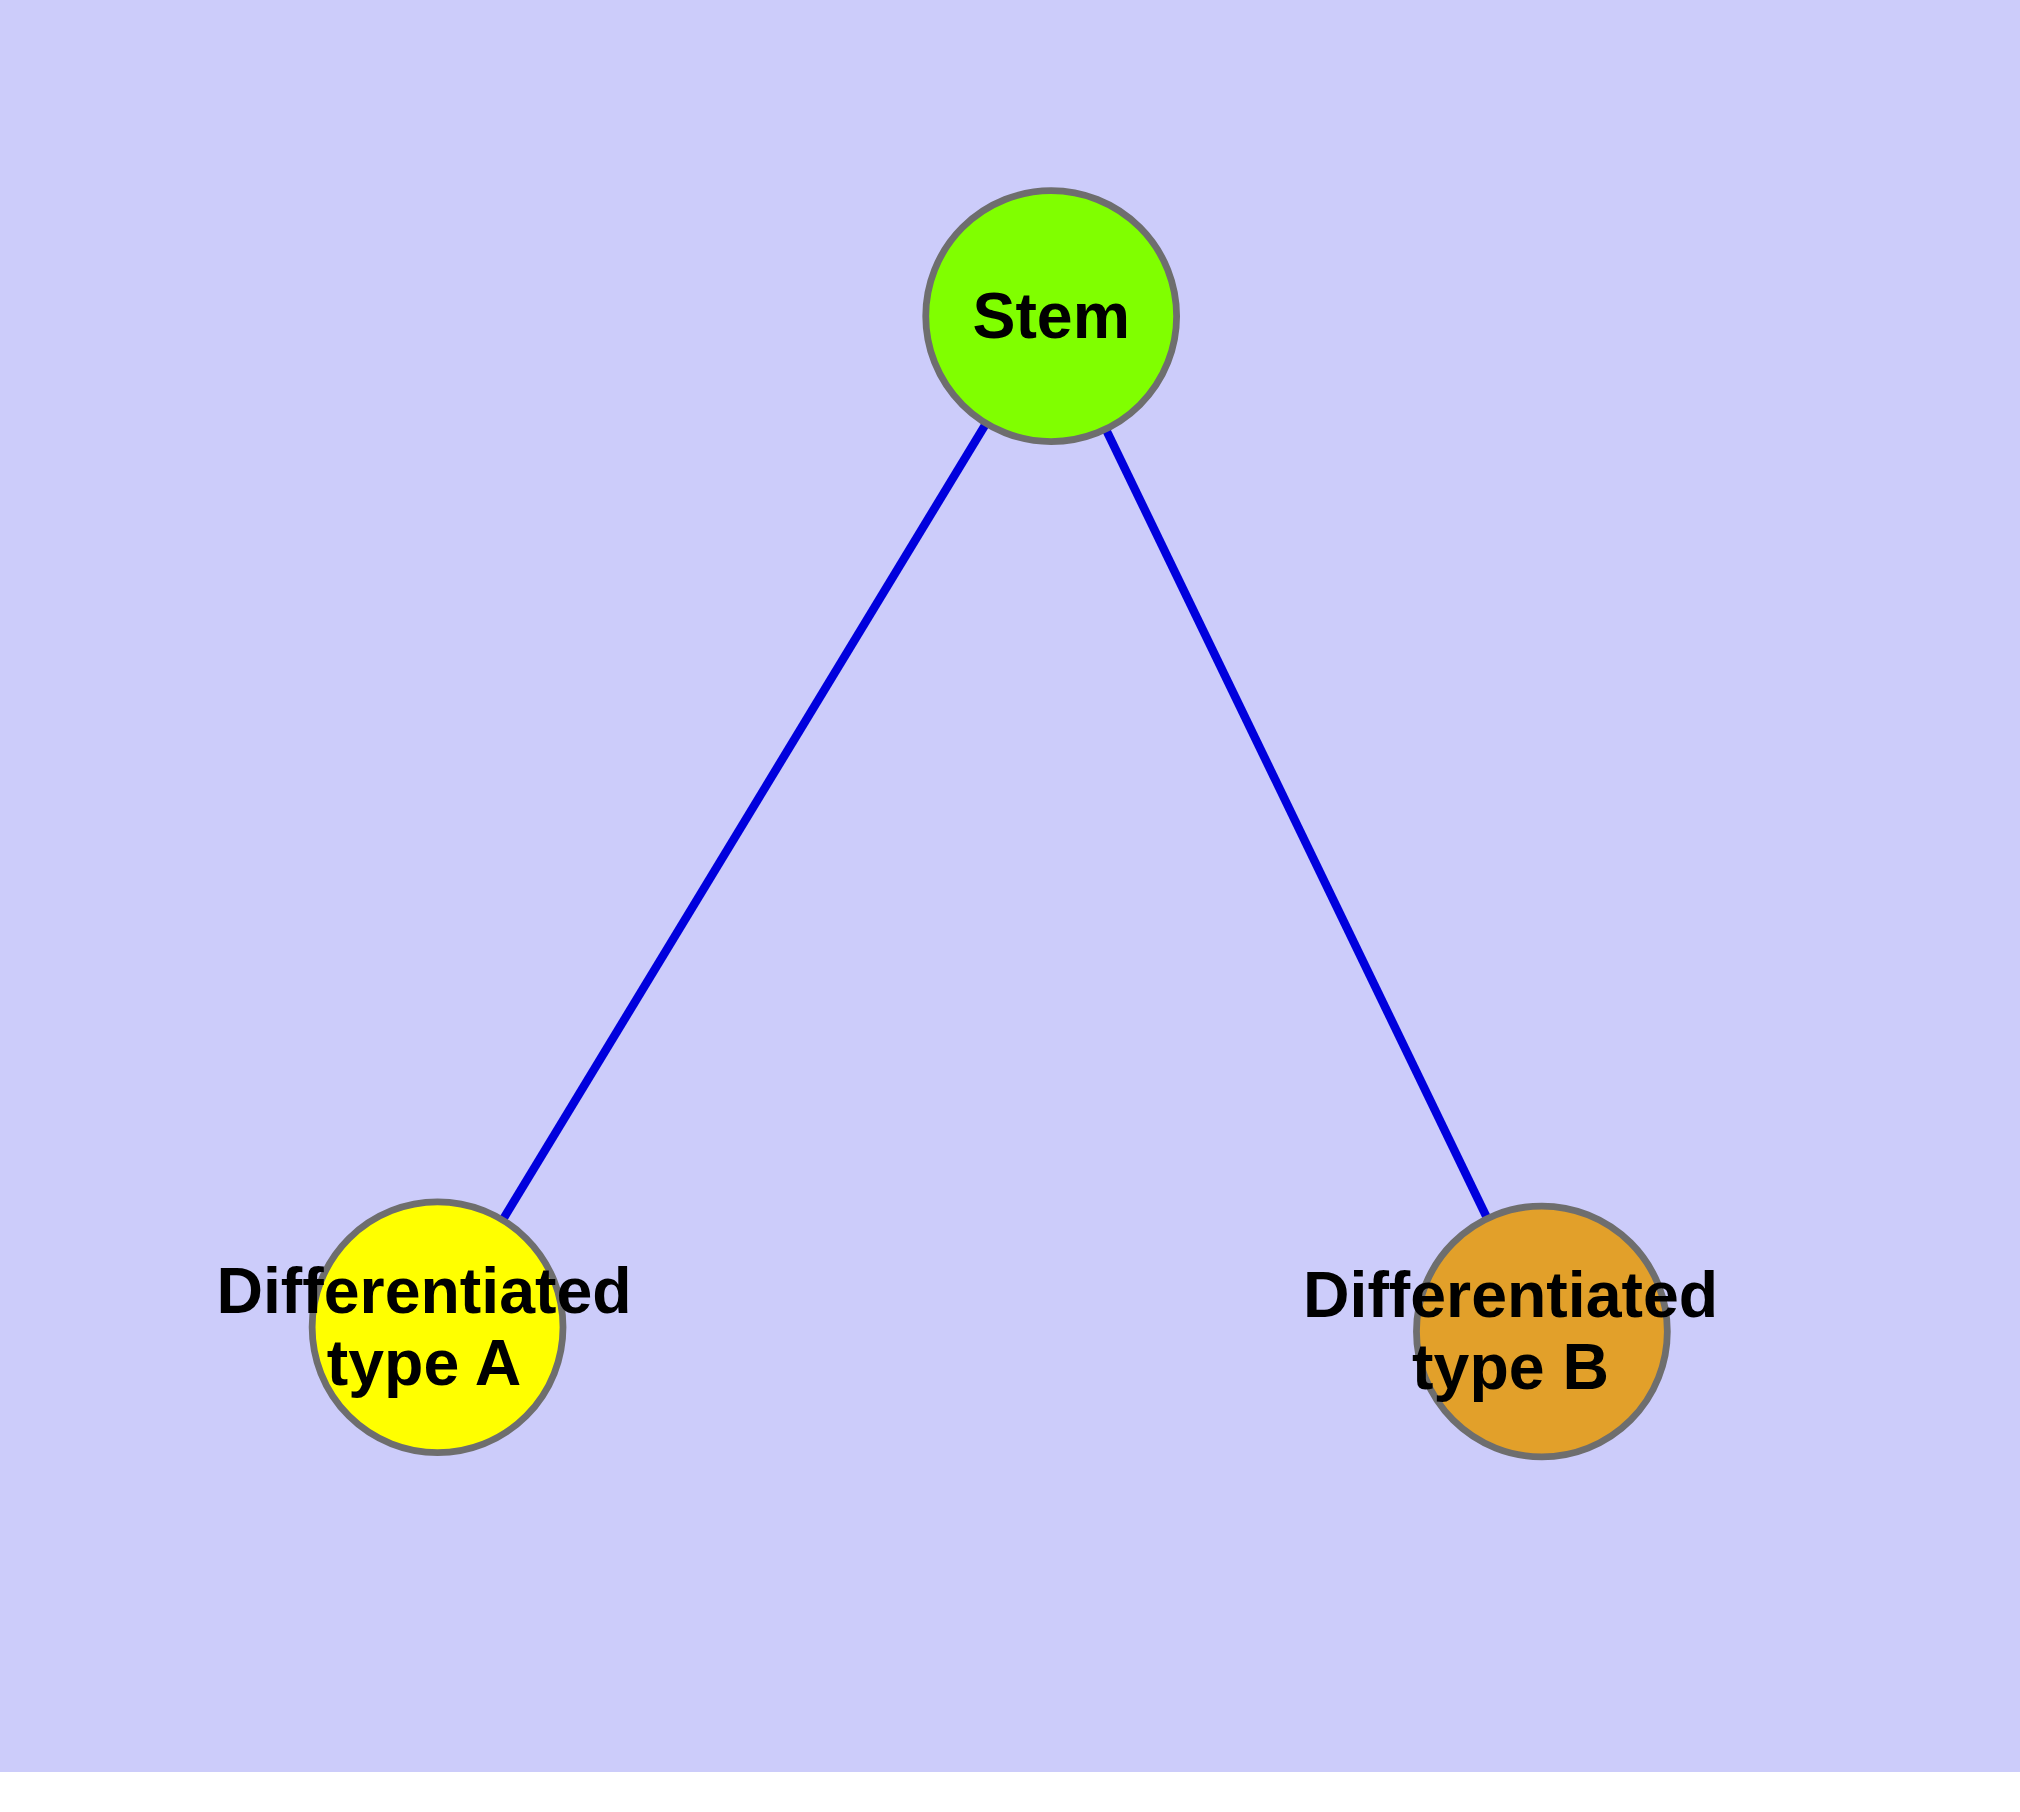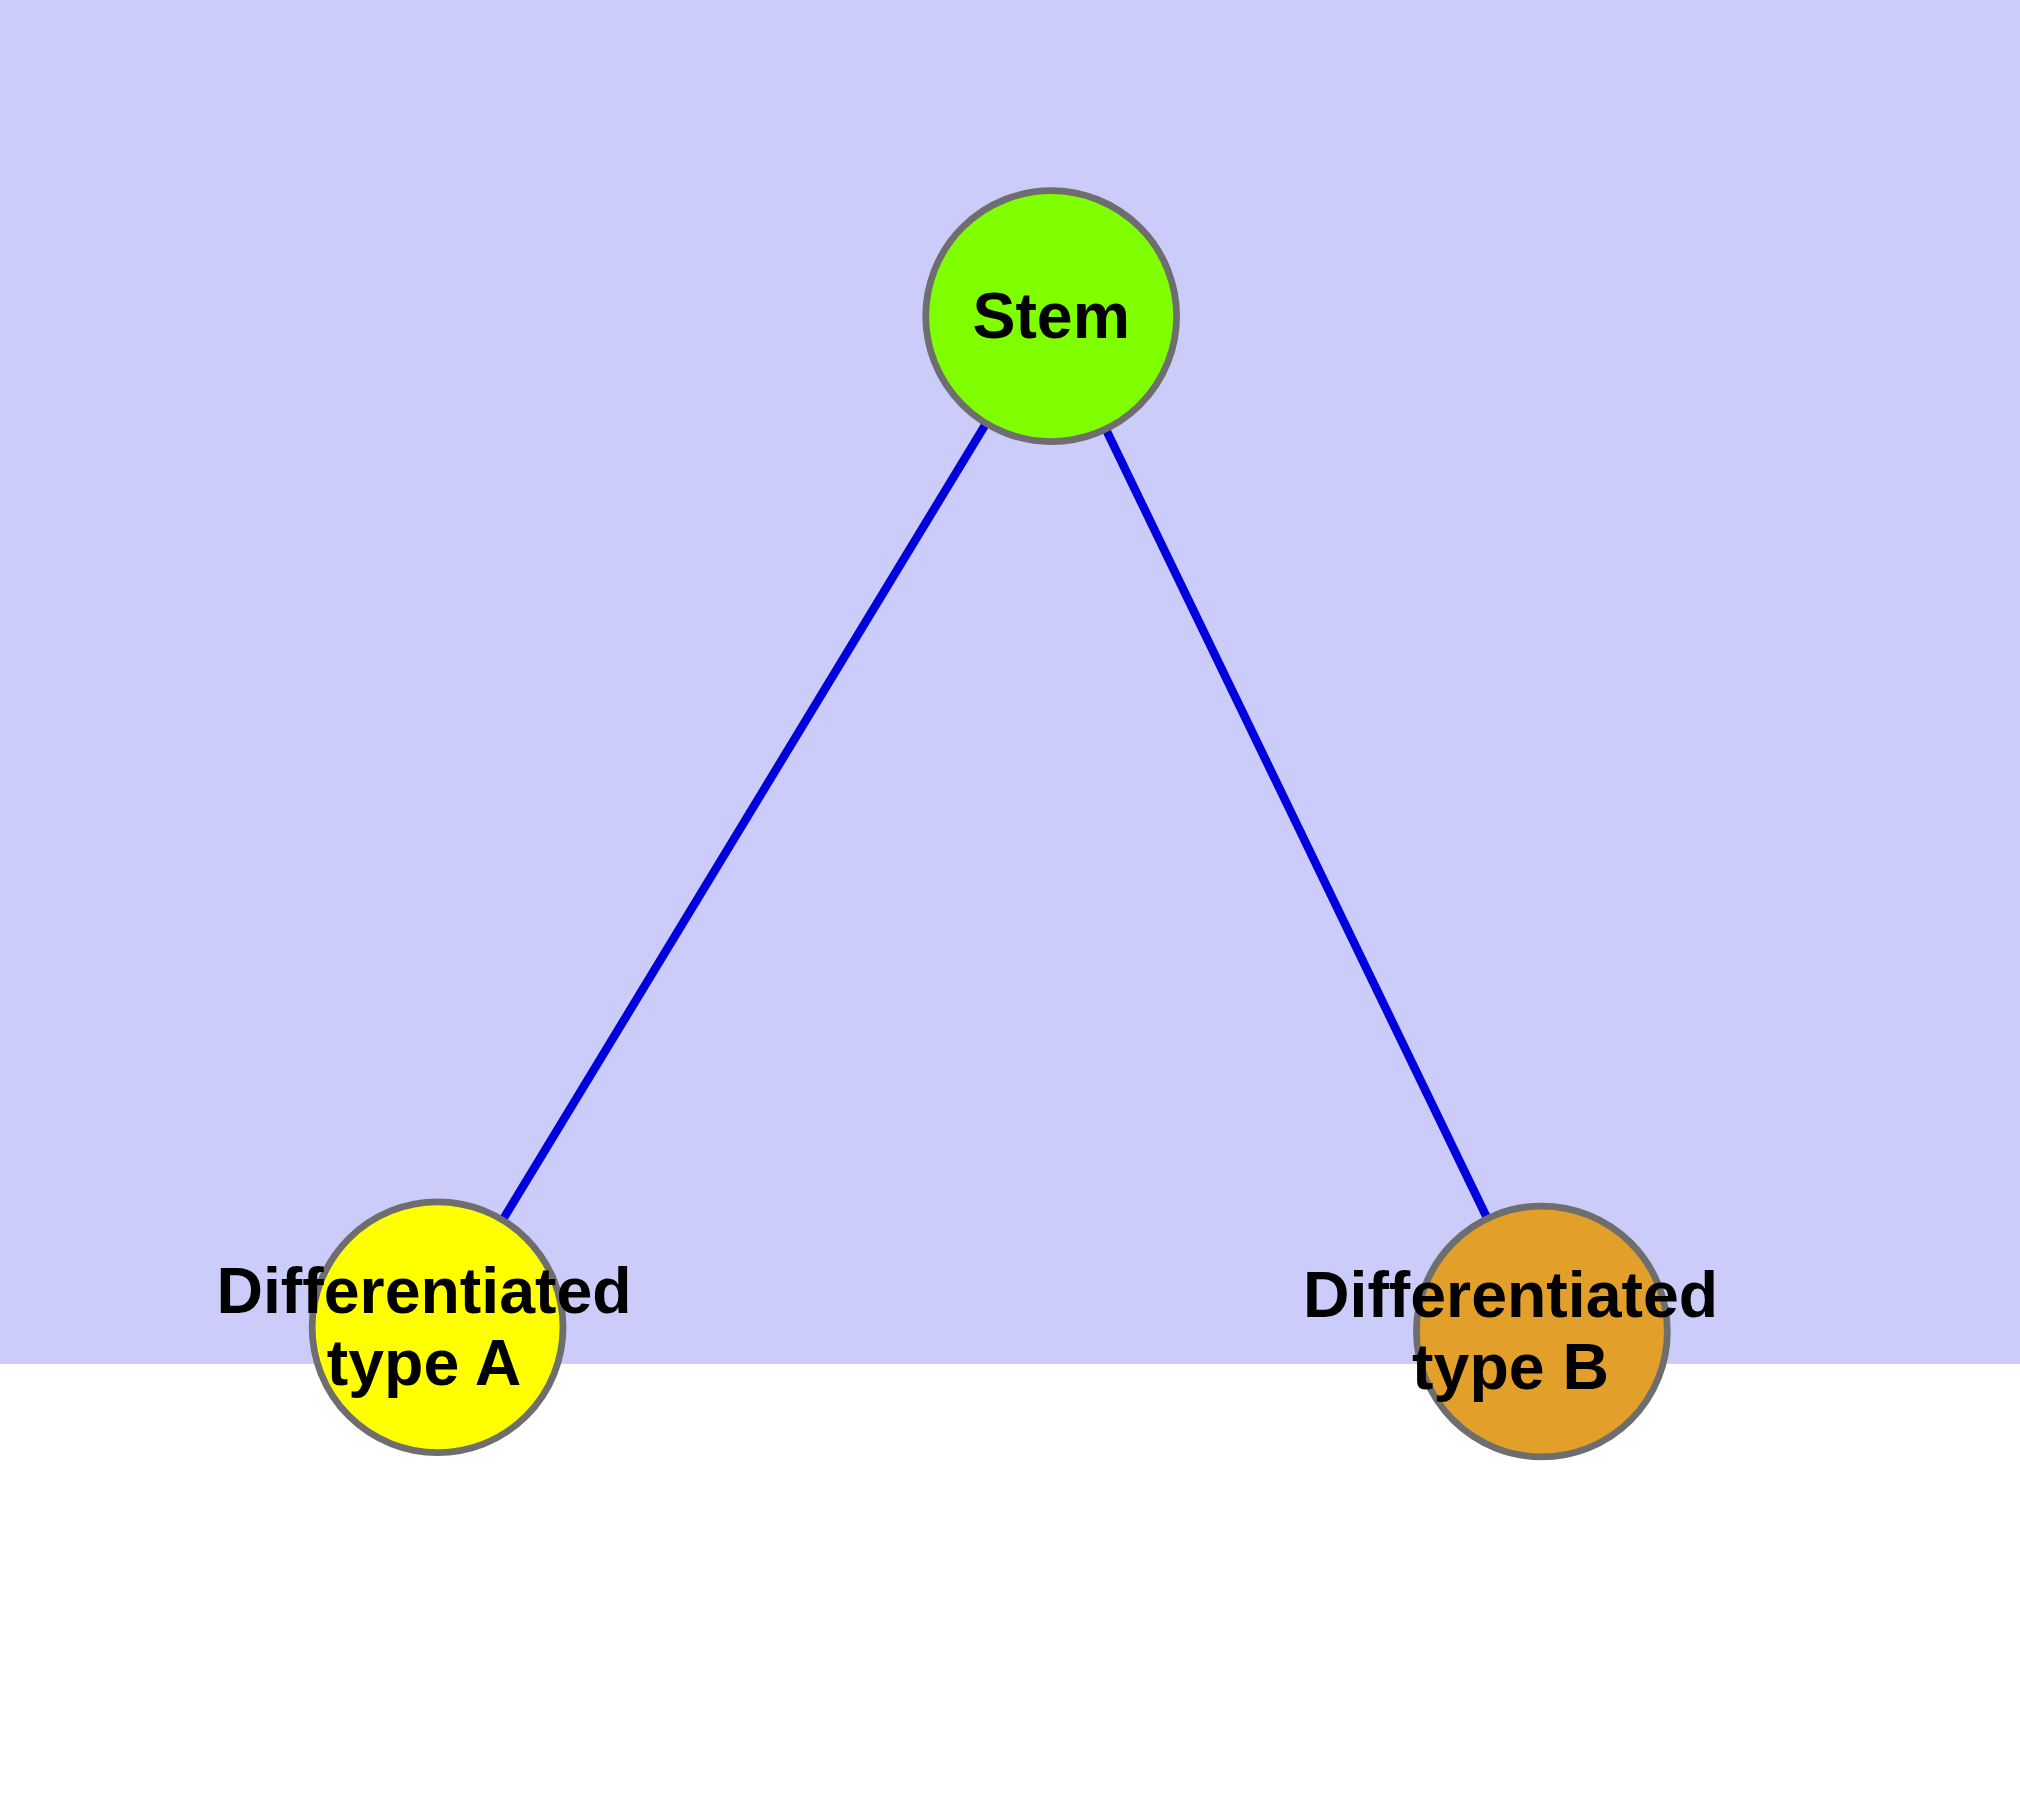--- a/index.html
+++ b/index.html
@@ -9,21 +9,21 @@
   }
   body {
     width: 2021px;
     height: 1812px;
     overflow: hidden;
     font-family: "Liberation Sans", sans-serif;
   }
   #graph-canvas {
     position: relative;
     width: 2021px;
-    height: 1364px;
+    height: 1772px;
     background: #ccccfa;
   }
   #graph-svg {
     position: absolute;
     top: 0;
     left: 0;
     width: 2021px;
     height: 1812px;
     display: block;
   }

